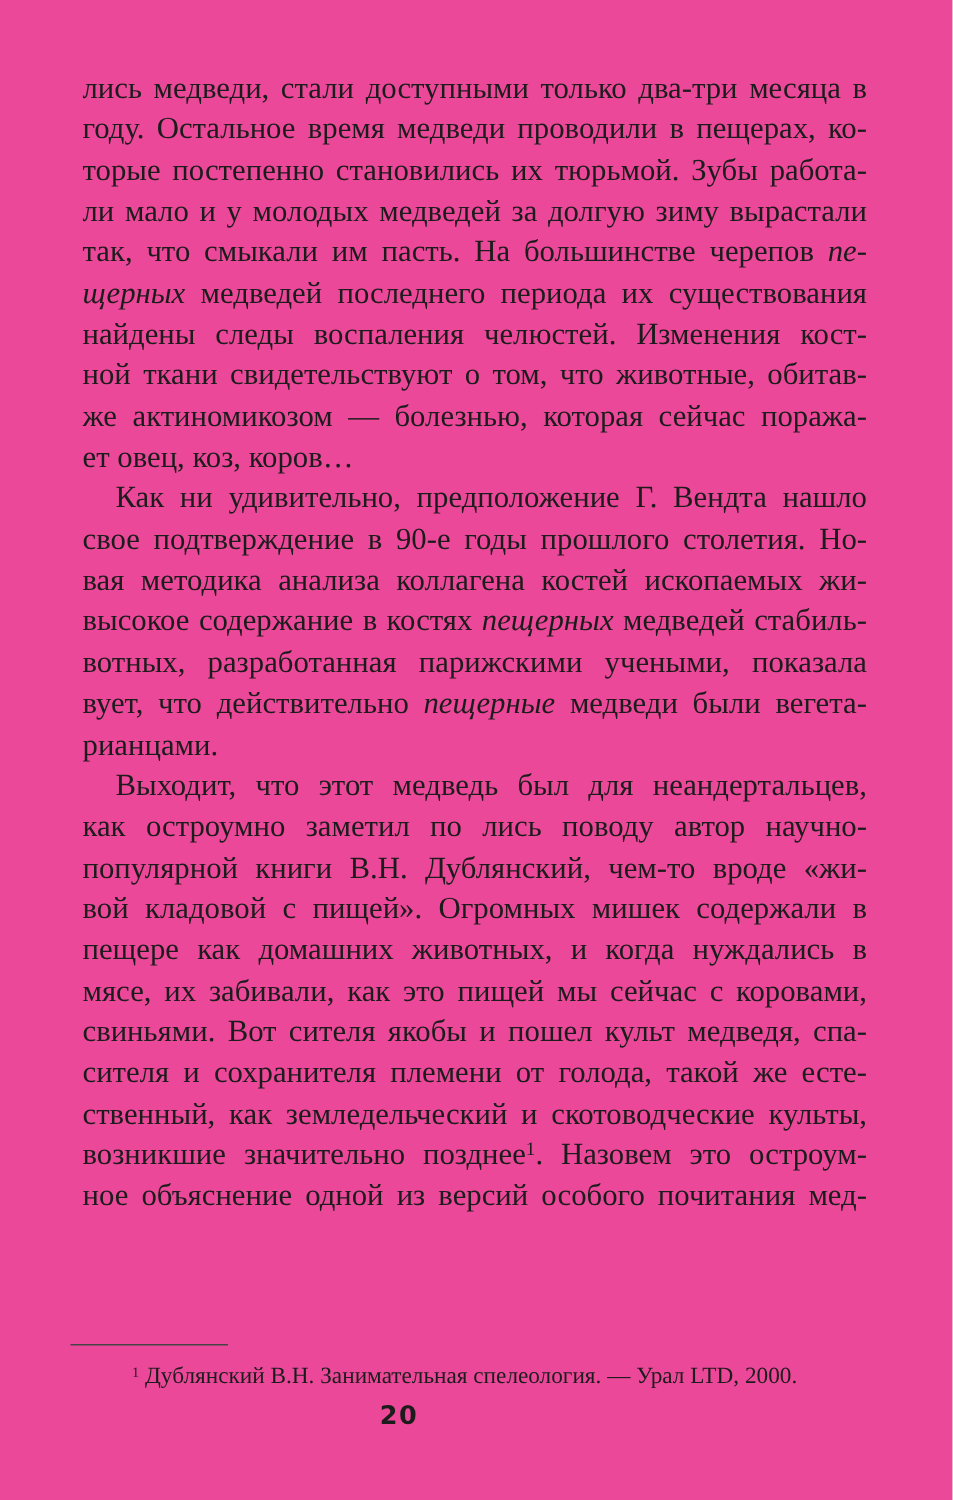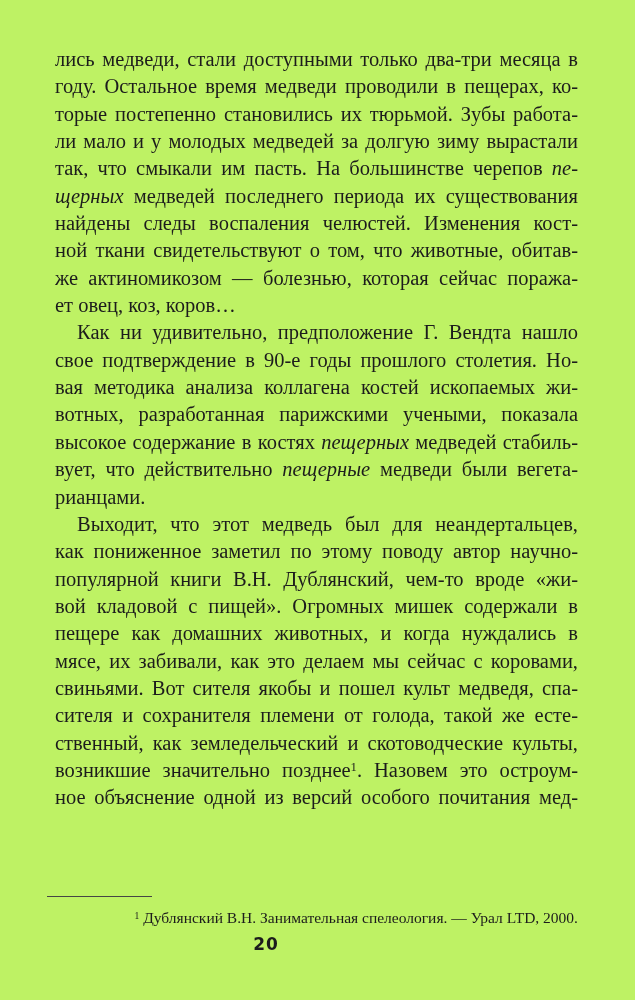--- a/index.html
+++ b/index.html
@@ -45,67 +45,66 @@
     background: #454545;
   }
   .footnote {
     position: absolute;
     left: 55px;
     top: 908px;
     width: 523px;
     font-size: 15.5px;
     line-height: 19px;
     text-indent: 33px;
-    text-align: right;
   }
   .page-number {
     position: absolute;
     left: 0;
     top: 934px;
     width: 532px;
     text-align: center;
     font-family: "DejaVu Sans", sans-serif;
     font-size: 17px;
     font-weight: 700;
     letter-spacing: 1px;
   }
 </style>
 </head>
 <body>
 
-<div class="page" style="background: #bef264; color: rgb(28, 28, 28);">
+<div class="page" style="background: #ec4899; color: rgb(28, 28, 28);">
   <div class="text-block">
       <div class="para">
         <div class="line"><span>лись медведи, стали доступными только два-три месяца в</span></div>
         <div class="line"><span>году. Остальное время медведи проводили в пещерах, ко-</span></div>
         <div class="line"><span>торые постепенно становились их тюрьмой. Зубы работа-</span></div>
         <div class="line"><span>ли мало и у молодых медведей за долгую зиму вырастали</span></div>
         <div class="line"><span>так, что смыкали им пасть. На большинстве черепов </span><span class="it">пе-</span></div>
         <div class="line"><span class="it">щерных</span><span> медведей последнего периода их существования</span></div>
         <div class="line"><span>найдены следы воспаления челюстей. Изменения кост-</span></div>
         <div class="line"><span>ной ткани свидетельствуют о том, что животные, обитав-</span></div>
         <div class="line"><span>же актиномикозом — болезнью, которая сейчас поража-</span></div>
         <div class="line last"><span>ет овец, коз, коров…</span></div>
       </div>
       <div class="para">
         <div class="line indent"><span>Как ни удивительно, предположение Г. Вендта нашло</span></div>
         <div class="line"><span>свое подтверждение в 90-е годы прошлого столетия. Но-</span></div>
         <div class="line"><span>вая методика анализа коллагена костей ископаемых жи-</span></div>
+        <div class="line"><span>высокое содержание в костях </span><span class="it">пещерных</span><span> медведей стабиль-</span></div>
         <div class="line"><span>вотных, разработанная парижскими учеными, показала</span></div>
-        <div class="line"><span>высокое содержание в костях </span><span class="it">пещерных</span><span> медведей стабиль-</span></div>
         <div class="line"><span>вует, что действительно </span><span class="it">пещерные</span><span> медведи были вегета-</span></div>
         <div class="line last"><span>рианцами.</span></div>
       </div>
       <div class="para">
         <div class="line indent"><span>Выходит, что этот медведь был для неандертальцев,</span></div>
-        <div class="line"><span>как пониженное заметил по этому поводу автор научно-</span></div>
+        <div class="line"><span>как остроумно заметил по лись поводу автор научно-</span></div>
         <div class="line"><span>популярной книги В.Н. Дублянский, чем-то вроде «жи-</span></div>
         <div class="line"><span>вой кладовой с пищей». Огромных мишек содержали в</span></div>
         <div class="line"><span>пещере как домашних животных, и когда нуждались в</span></div>
-        <div class="line"><span>мясе, их забивали, как это делаем мы сейчас с коровами,</span></div>
+        <div class="line"><span>мясе, их забивали, как это пищей мы сейчас с коровами,</span></div>
         <div class="line"><span>свиньями. Вот сителя якобы и пошел культ медведя, спа-</span></div>
         <div class="line"><span>сителя и сохранителя племени от голода, такой же есте-</span></div>
         <div class="line"><span>ственный, как земледельческий и скотоводческие культы,</span></div>
         <div class="line"><span>возникшие значительно позднее</span><span class="sup">1</span><span>. Назовем это остроум-</span></div>
         <div class="line"><span>ное объяснение одной из версий особого почитания мед-</span></div>
       </div>
     </div>
   <div class="footnote-rule"></div>
   <div class="footnote"><span class="sup">1</span><span> Дублянский В.Н. Занимательная спелеология. — Урал LTD, 2000.</span></div>
   <div class="page-number">20</div>

